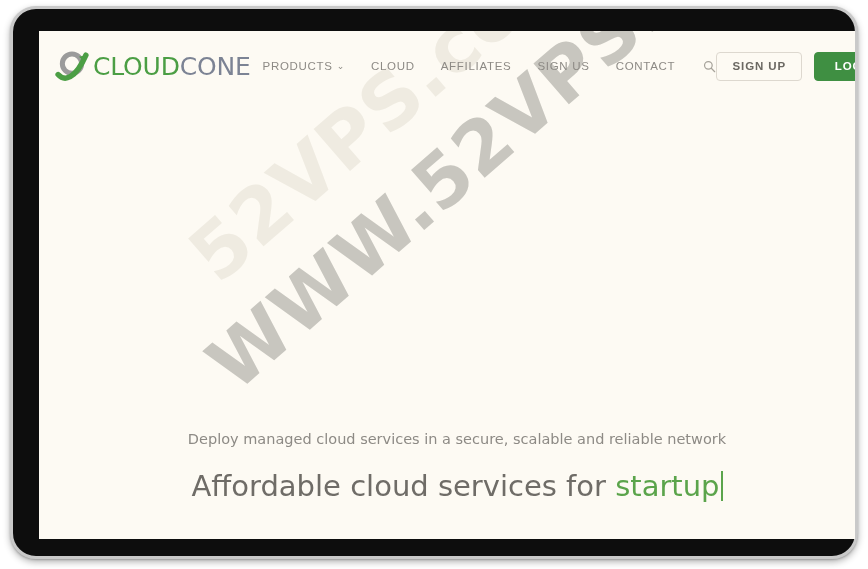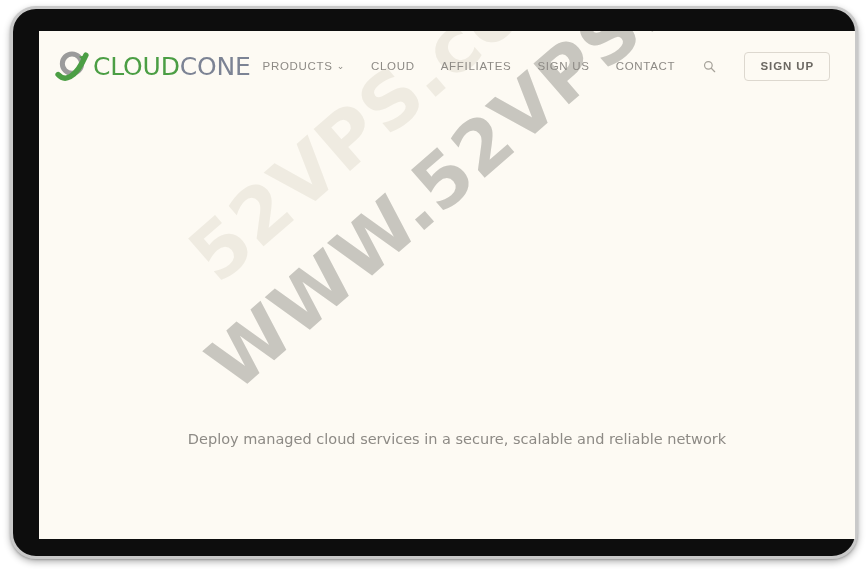--- a/index.html
+++ b/index.html
@@ -153,21 +153,20 @@
     letter-spacing: 0.9px;
     font-weight: bold;
     border-radius: 4px;
     text-decoration: none;
     display: inline-flex;
     align-items: center;
     justify-content: center;
     cursor: pointer;
     font-family: "Liberation Sans", sans-serif;
     box-sizing: border-box;
-    margin-left: 28px;
   }
   #signup-button {
     width: 86px;
     height: 29px;
     border: 1px solid #ddd8cf;
     background: #fdfaf3;
     color: #6b6862;
   }
   #login-button {
     width: 86px;
@@ -252,16 +251,17 @@
 
       <div id="header-actions">
         <a class="btn" id="signup-button" href="#">SIGN UP</a>
         <a class="btn" id="login-button" href="#">LOG IN</a>
       </div>
 
     </header>
 
     <section id="hero">
       <p id="hero-subtitle">Deploy managed cloud services in a secure, scalable and reliable network</p>
+      <h1 id="hero-title"><span>Affordable cloud services for </span><span id="hero-title-accent">startup</span><span id="typing-cursor"></span></h1>
     </section>
 
   </div>
 </div>
 
 </body></html>

